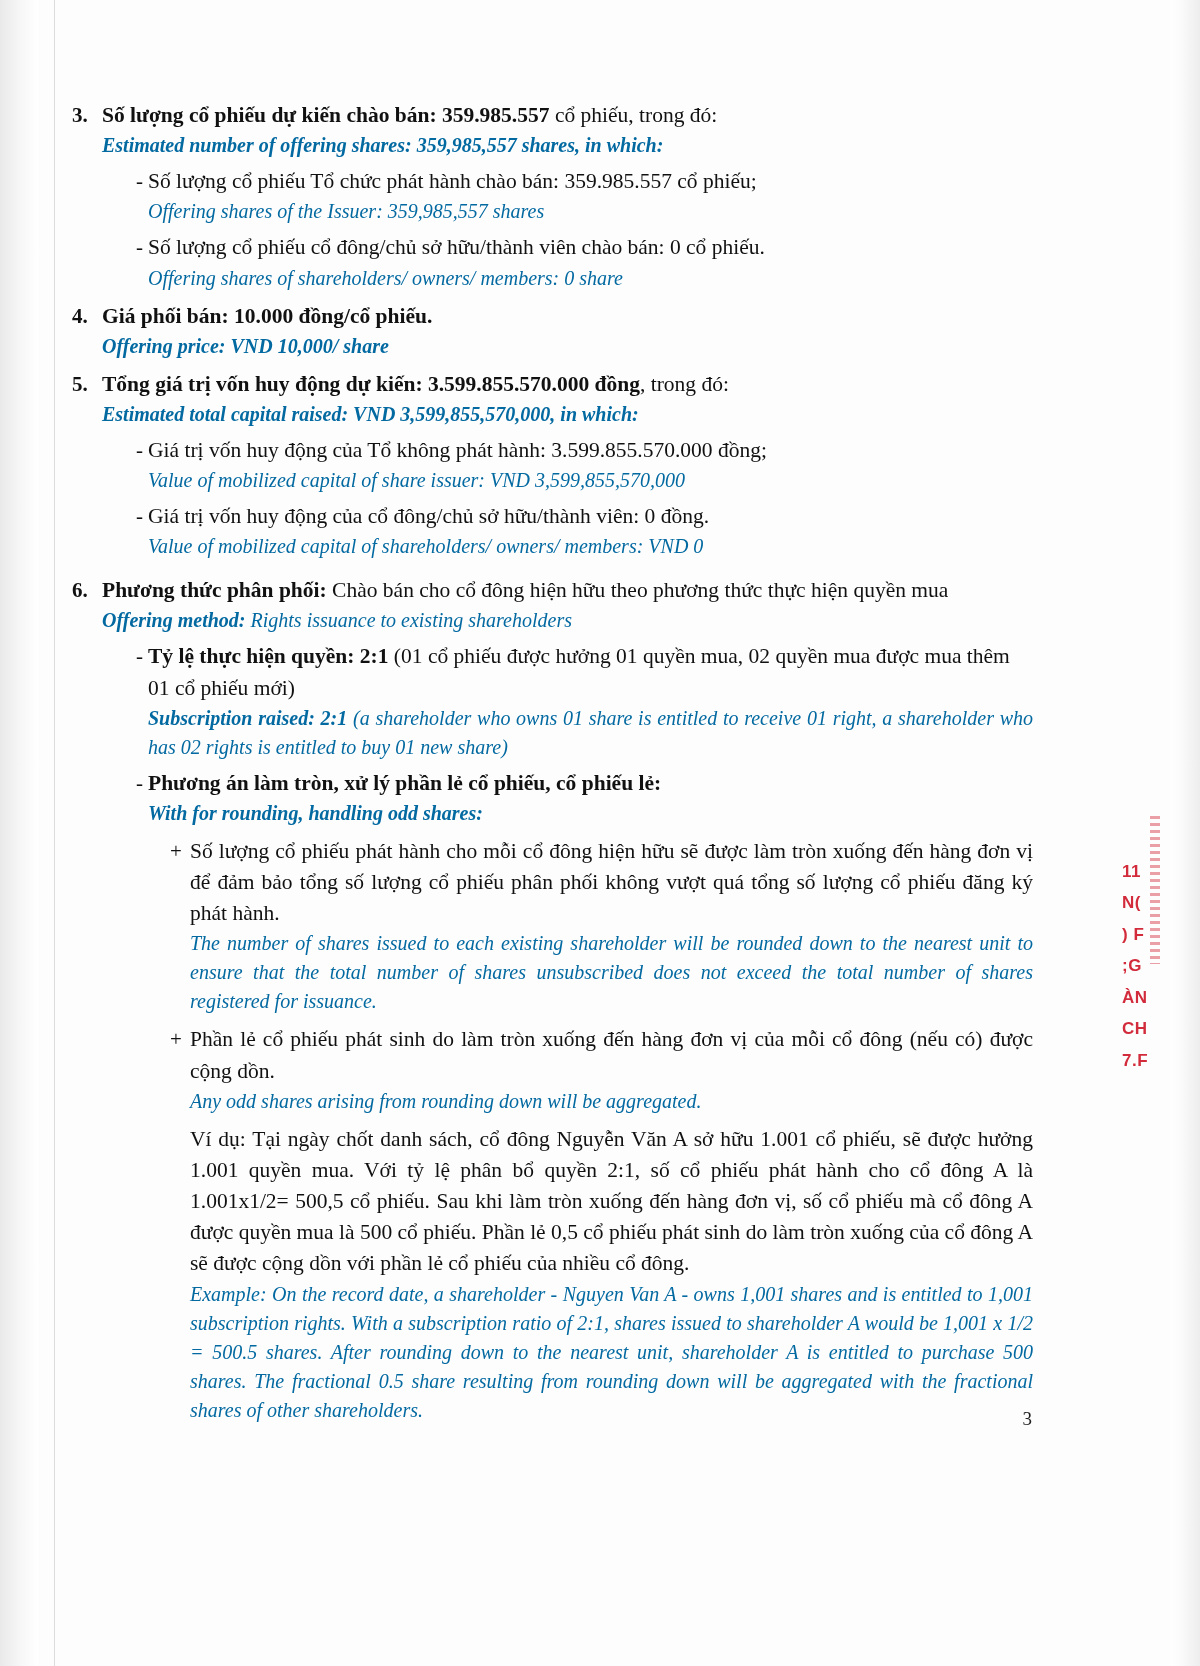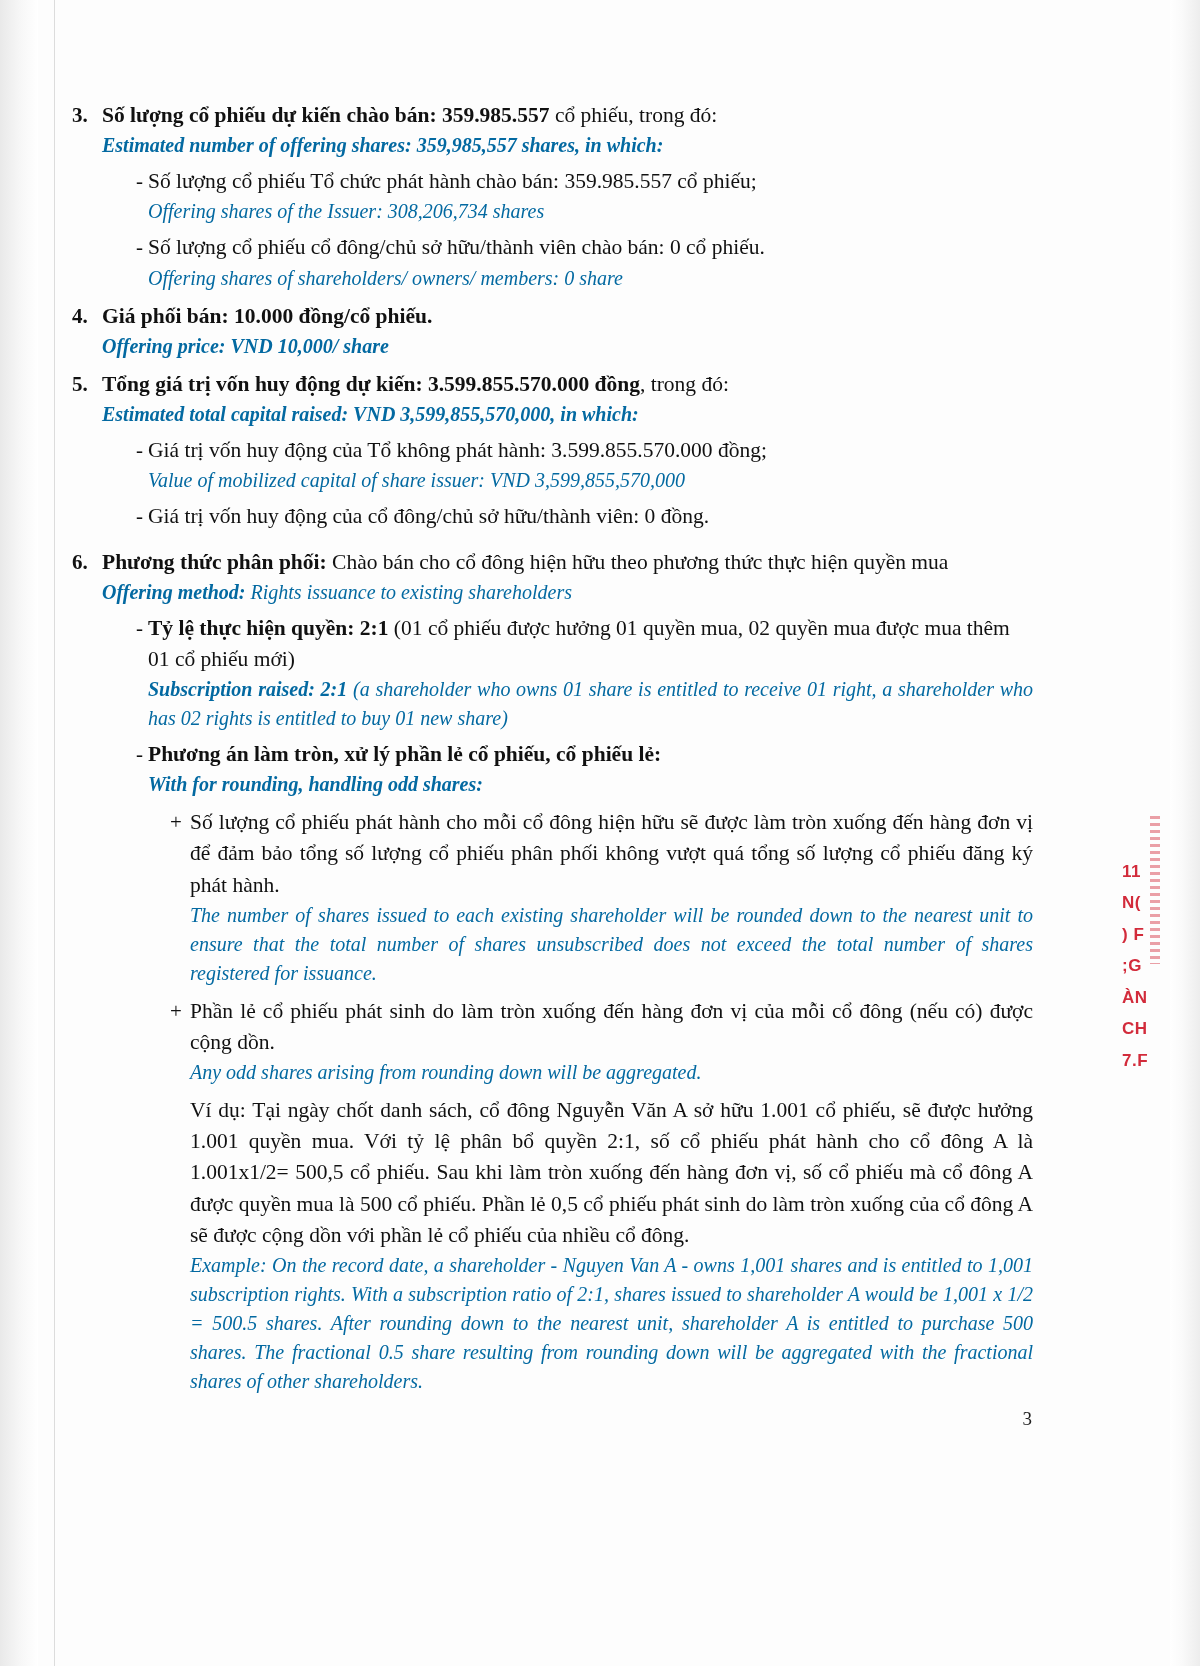--- a/index.html
+++ b/index.html
@@ -167,21 +167,21 @@
       <div class="item-body">
         <div class="vi">
           <b>Số lượng cổ phiếu dự kiến chào bán: 359.985.557</b><span> cổ phiếu, trong đó:</span>
         </div>
         <div class="en bold">Estimated number of offering shares: 359,985,557 shares, in which:</div>
 
         <div class="dash-block">
           <div class="dash-mark">-</div>
           <div class="dash-body">
             <div class="vi">Số lượng cổ phiếu Tổ chức phát hành chào bán: 359.985.557 cổ phiếu;</div>
-            <div class="en">Offering shares of the Issuer: 308,206,734 shares</div>
+            <div class="en">Offering shares of the Issuer: 359,985,557 shares</div>
           </div>
         </div>
 
         <div class="dash-block">
           <div class="dash-mark">-</div>
           <div class="dash-body">
             <div class="vi">Số lượng cổ phiếu cổ đông/chủ sở hữu/thành viên chào bán: 0 cổ phiếu.</div>
             <div class="en">Offering shares of shareholders/ owners/ members: 0 share</div>
           </div>
         </div>
@@ -215,20 +215,21 @@
           <div class="dash-body">
             <div class="vi">Giá trị vốn huy động của Tổ không phát hành: 3.599.855.570.000 đồng;</div>
             <div class="en">Value of mobilized capital of share issuer: VND 3,599,855,570,000</div>
           </div>
         </div>
 
         <div class="dash-block">
           <div class="dash-mark">-</div>
           <div class="dash-body">
             <div class="vi">Giá trị vốn huy động của cổ đông/chủ sở hữu/thành viên: 0 đồng.</div>
+            <div class="en">Value of mobilized capital of shareholders/ owners/ members: VND 0</div>
           </div>
         </div>
       </div>
     </div>
 
     <div class="spacer-md"></div>
 
     <div class="item">
       <div class="item-num">6.</div>
       <div class="item-body">

